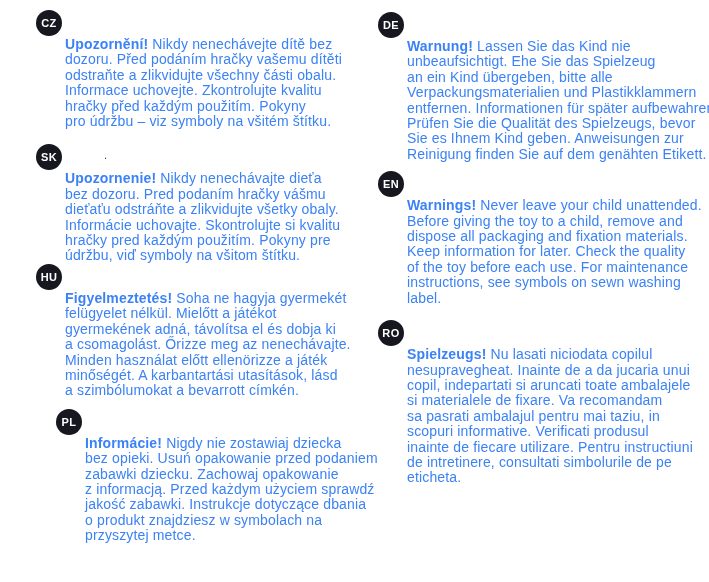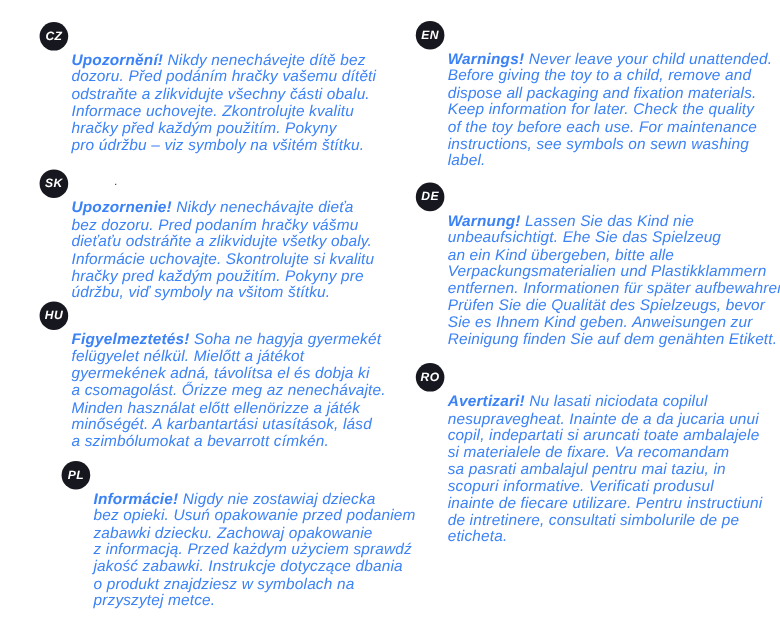--- a/index.html
+++ b/index.html
@@ -10,22 +10,21 @@
   body {
     width: 709px;
     height: 582px;
     position: relative;
     overflow: hidden;
     font-family: "Liberation Sans", sans-serif;
     color: #2c2c34;
   }
   .column {
     position: absolute;
-    top: 10px;
-    font-style: italic;
+    top: 0;
   }
   .col-left  { left: 36px;  width: 332px; }
   .col-right { left: 378px; width: 331px; }
 
   .lang-section { position: relative; }
 
   
   .sec-cz { margin-top: 10px; }
   .sec-sk { margin-top: 15px; }
   .sec-hu { }
@@ -112,46 +111,46 @@
 z informacją. Przed każdym użyciem sprawdź
 jakość zabawki. Instrukcje dotyczące dbania
 o produkt znajdziesz w symbolach na
 przyszytej metce.</span></p>
   </div>
 
 </div>
 
 <div class="column col-right">
 
-  <div class="lang-section sec-en">
-    <div class="badge">EN</div>
-    <p class="warning-text"><strong>Warnings!</strong><span> Never leave your child unattended.
-Before giving the toy to a child, remove and
-dispose all packaging and fixation materials.
-Keep information for later. Check the quality
-of the toy before each use. For maintenance
-instructions, see symbols on sewn washing
-label.</span></p>
-  </div>
-
   <div class="lang-section sec-de">
     <div class="badge">DE</div>
     <p class="warning-text"><strong>Warnung!</strong><span> Lassen Sie das Kind nie
 unbeaufsichtigt. Ehe Sie das Spielzeug
 an ein Kind übergeben, bitte alle
 Verpackungsmaterialien und Plastikklammern
 entfernen. Informationen für später aufbewahren.
 Prüfen Sie die Qualität des Spielzeugs, bevor
 Sie es Ihnem Kind geben. Anweisungen zur
 Reinigung finden Sie auf dem genähten Etikett.</span></p>
   </div>
 
+  <div class="lang-section sec-en">
+    <div class="badge">EN</div>
+    <p class="warning-text"><strong>Warnings!</strong><span> Never leave your child unattended.
+Before giving the toy to a child, remove and
+dispose all packaging and fixation materials.
+Keep information for later. Check the quality
+of the toy before each use. For maintenance
+instructions, see symbols on sewn washing
+label.</span></p>
+  </div>
+
   <div class="lang-section sec-ro">
     <div class="badge">RO</div>
-    <p class="warning-text"><strong>Avertizari!</strong><span> Nu lasati niciodata copilul
+    <p class="warning-text"><strong>Spielzeugs!</strong><span> Nu lasati niciodata copilul
 nesupravegheat. Inainte de a da jucaria unui
 copil, indepartati si aruncati toate ambalajele
 si materialele de fixare. Va recomandam
 sa pasrati ambalajul pentru mai taziu, in
 scopuri informative. Verificati produsul
 inainte de fiecare utilizare. Pentru instructiuni
 de intretinere, consultati simbolurile de pe
 eticheta.</span></p>
   </div>
 

